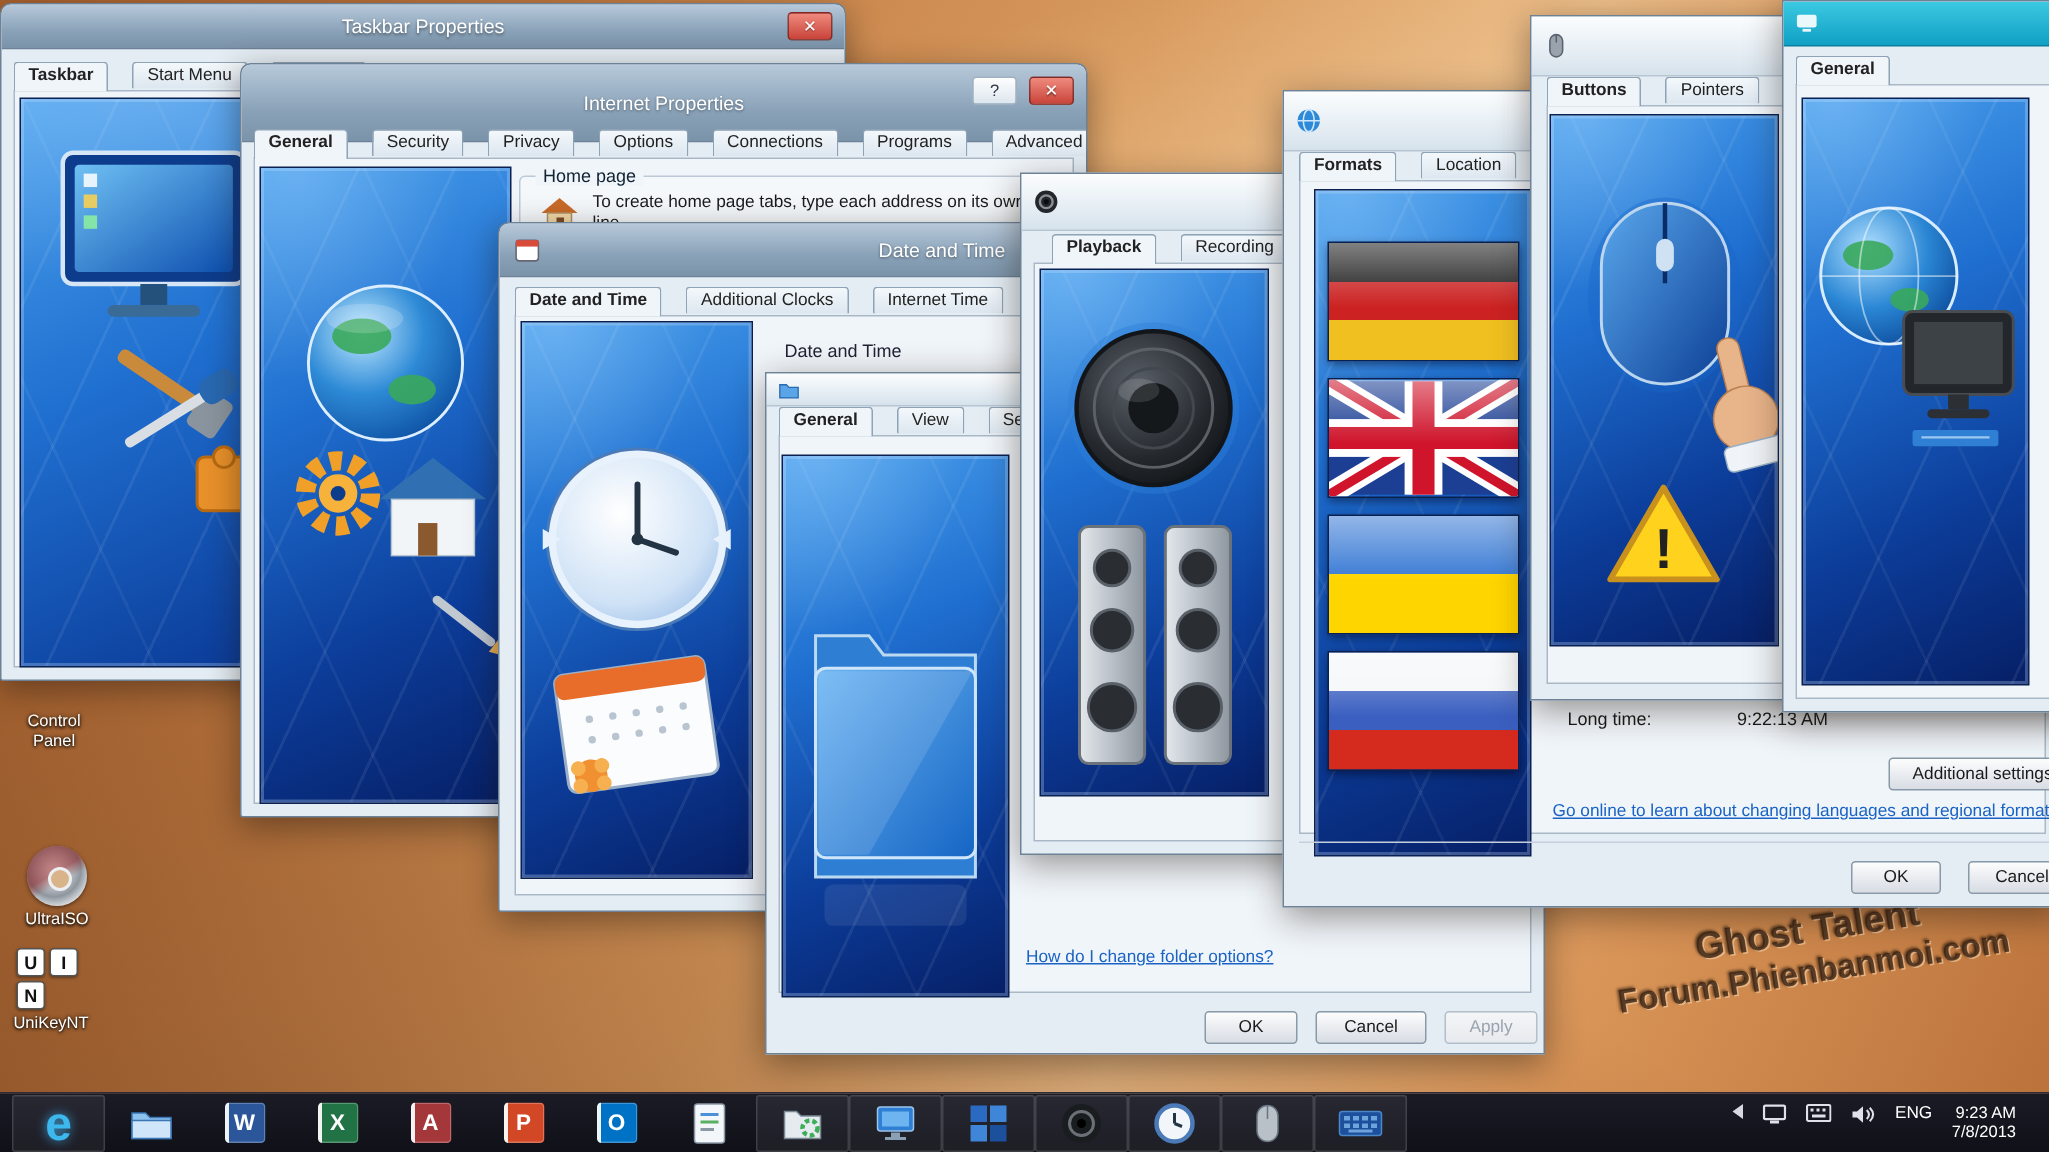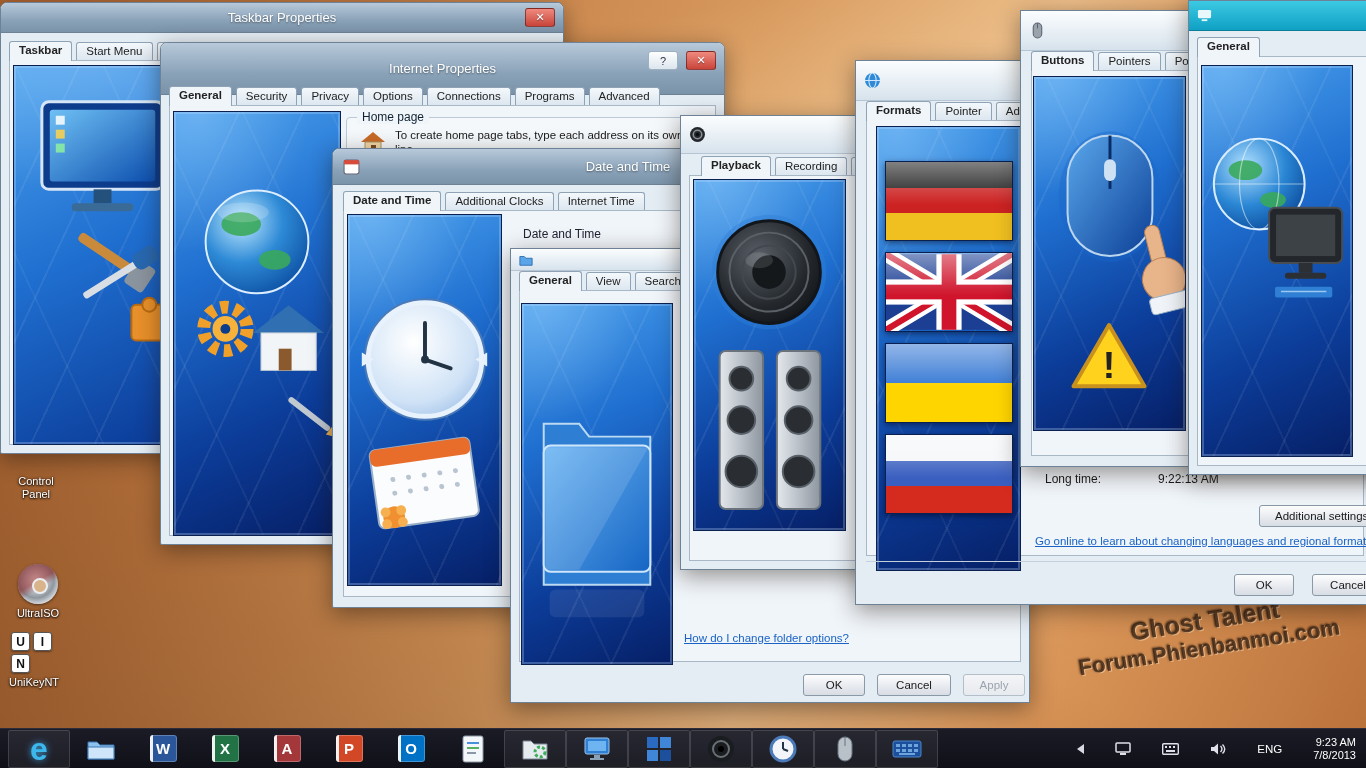--- a/index.html
+++ b/index.html
@@ -13,21 +13,21 @@
 .win{position:absolute;background:#e4edf4;border:1px solid #6d8296;box-shadow:0 6px 22px rgba(30,20,10,.45);overflow:hidden}
 .rnd{border-radius:7px 7px 2px 2px}
 .tb{position:absolute;left:0;top:0;right:0;display:flex;align-items:center;padding:0 8px}
 .tb.blue{background:linear-gradient(180deg,#b7c9da,#8aa2b8 60%,#7b93a9);border-bottom:1px solid #6d8296;justify-content:center}
 .tb.pale{background:linear-gradient(180deg,#fbfdfe,#e2ebf2 70%,#d6e2ec);border-bottom:1px solid #b7c5d2}
 .tb.teal{background:linear-gradient(180deg,#3cc9e2,#0fa0c4);border-bottom:1px solid #0b7e9c}
 .ttl{color:#fff;font-size:13px;text-shadow:0 1px 2px rgba(0,0,0,.45)}
 .wbtn{position:absolute;top:6px;width:30px;height:19px;border-radius:3px;display:flex;align-items:center;justify-content:center;font-size:11px;cursor:pointer;border:1px solid rgba(80,20,20,.6)}
 .wbtn.close{right:8px;background:linear-gradient(#ef8a7e,#c9443a);color:#fff;text-shadow:0 1px 1px rgba(0,0,0,.4)}
 .wbtn.help{right:46px;background:linear-gradient(#fdfefe,#dde6ee);border:1px solid #9fb0c0;color:#334}
-.tabs{position:absolute;display:flex;align-items:flex-end;gap:4px;z-index:3}
+.tabs{position:absolute;display:flex;gap:16px;z-index:3}
 .tab{font-size:11.5px;color:#222;padding:2px 9px 3px;height:18px;background:linear-gradient(#f3f8fb,#dde7f0);border:1px solid #8fa3b6;border-bottom:none;border-radius:3px 3px 0 0;white-space:nowrap;cursor:pointer}
 .tab.sel{background:#f0f5fa;height:20px;margin-bottom:-1px;font-weight:bold}
 .panel{position:absolute;background:#f0f5fa;border:1px solid #a9b8c7}
 .art{position:absolute;border:1px solid #0a2050;box-shadow:inset 0 0 0 2px rgba(200,225,255,.28);background:
  repeating-linear-gradient(115deg, rgba(255,255,255,.07) 0 2px, transparent 2px 58px),
  repeating-linear-gradient(65deg, rgba(255,255,255,.05) 0 2px, transparent 2px 80px),
  radial-gradient(120% 60% at 15% 0%, rgba(170,215,255,.35), transparent 55%),
  linear-gradient(155deg,#4aa0ec 0%,#1f6fd0 35%,#0c3d9a 70%,#061f66 100%)}
 .art svg{width:100%;height:100%;display:block}
 .btn{position:absolute;height:22px;font-size:11.5px;color:#1a1a1a;background:linear-gradient(#fdfdfd,#e6e9ee 60%,#d8dde4);border:1px solid #8a99a8;border-radius:3px;display:flex;align-items:center;justify-content:center;cursor:pointer}
@@ -60,21 +60,21 @@
 .watermark div:last-child{font-size:22px}
 
 .taskbar{position:absolute;left:0;bottom:0;width:1366px;height:40px;background:linear-gradient(#1b1b26,#101018);border-top:1px solid #2c2c3a;z-index:100;display:flex;align-items:center}
 .tb-apps{display:flex;align-items:center;padding-left:8px}
 .cell{width:62px;height:38px;display:flex;align-items:center;justify-content:center;cursor:pointer;border-radius:2px}
 .cell.run{background:rgba(255,255,255,.06);box-shadow:inset 0 0 0 1px rgba(255,255,255,.14)}
 .ie-e{font-size:32px;font-weight:bold;color:#3cb8ec;text-shadow:0 0 7px rgba(70,190,255,.8);line-height:1}
 .otile{width:27px;height:27px;border-radius:3px;color:#fff;font-weight:bold;font-size:15px;display:flex;align-items:center;justify-content:center;
  background:linear-gradient(90deg,rgba(255,255,255,.92) 0 3px,transparent 3px),linear-gradient(var(--c),var(--c));box-shadow:inset 0 0 0 1px rgba(255,255,255,.25)}
 .tic{display:inline-flex}
-.tray{margin-left:auto;display:flex;align-items:center;gap:31px;padding-right:10px;color:#fff}
+.tray{margin-left:auto;display:flex;align-items:flex-start;gap:13px;padding-right:22px;color:#fff}
 .tray-arrow{width:0;height:0;border-top:5px solid transparent;border-bottom:5px solid transparent;border-right:7px solid #d8d8e0;cursor:pointer}
 .tri{display:inline-flex;cursor:pointer}
 .lang{font-size:11.5px;cursor:pointer}
 .clockblk{font-size:11px;line-height:13px;text-align:right;cursor:pointer}
 </style>
 </head>
 <body>
 
 <div id="stage">
 
@@ -340,21 +340,21 @@
       <span class="mini">
         <svg viewBox="0 0 16 16">
             <circle cx="8" cy="8" r="7" fill="#2e8ad6"></circle>
             <ellipse cx="8" cy="8" rx="3.4" ry="7" fill="none" stroke="#cfe8ff" stroke-width="1"></ellipse>
             <line x1="1" y1="8" x2="15" y2="8" stroke="#cfe8ff" stroke-width="1"></line>
           </svg>
       </span>
     </div>
     <div class="tabs" style="left:10px;top:40px">
       <span class="tab sel">Formats</span>
-      <span class="tab">Pointer</span>
+      <span class="tab">Location</span>
       <span class="tab">Administrative</span>
     </div>
     <div class="panel" style="left:10px;top:59px;right:10px;bottom:48px"></div>
     <div class="art" style="left:20px;top:65px;width:145px;height:445px;padding-top:34px">
       <div class="flag de"></div>
       <div class="flag">
         <svg viewBox="0 0 60 36" style="width:100%;height:100%;display:block">
           <rect width="60" height="36" fill="#1c3f94"></rect>
           <path d="M0,0 L60,36 M60,0 L0,36" stroke="#ffffff" stroke-width="7"></path>
           <path d="M0,0 L60,36 M60,0 L0,36" stroke="#cf142b" stroke-width="3"></path>

